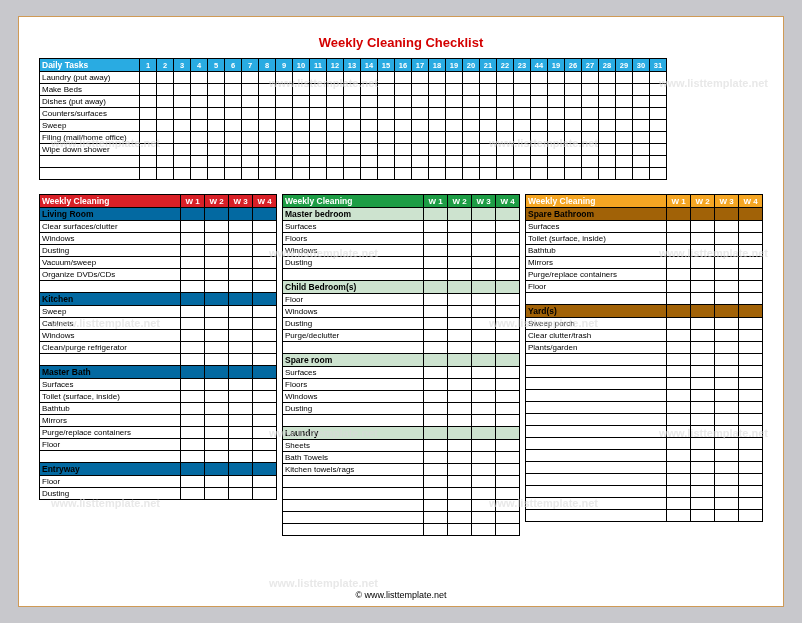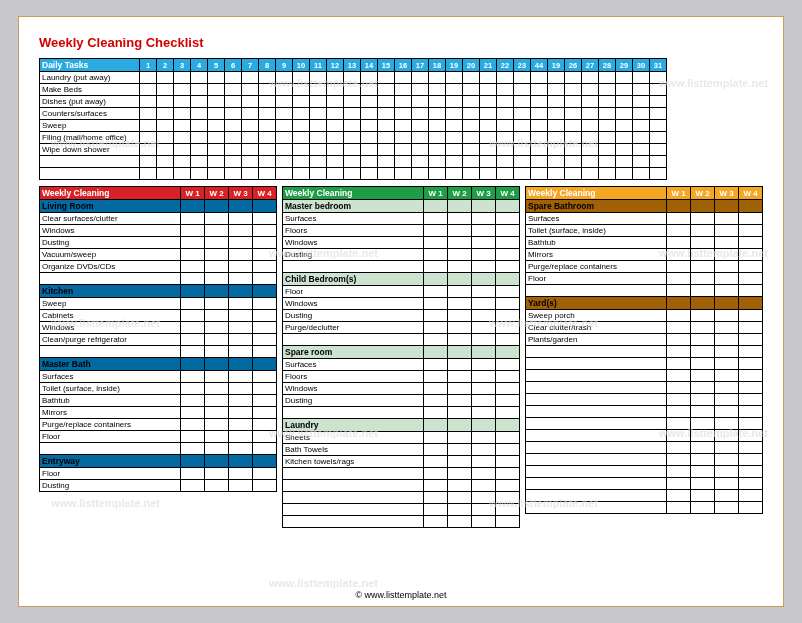--- a/index.html
+++ b/index.html
@@ -14,20 +14,21 @@
     position: absolute;
     left: 18px;
     top: 16px;
     width: 766px;
     height: 591px;
     background: #fff;
     border: 1px solid #cf9a56;
     padding: 18px 20px 10px 20px;
   }
   .title {
+    text-align: center;
     color: #d40000;
     font-weight: bold;
     font-size: 13px;
     margin-bottom: 8px;
   }
   .footer {
     position: absolute;
     bottom: 6px;
     left: 0;
     right: 0;
@@ -70,21 +71,21 @@
     font-size: 8px;
   }
   .daily td.cell { text-align: center; }
 
   .daily tr.blank td { height: 12px; }
 
   
   .weekly-row {
     display: flex;
     gap: 5px;
-    margin-top: 6px;
+    margin-top: 14px;
   }
   .wcol {
     flex: 1;
     min-width: 0;
   }
   .wt {
     width: 100%;
     font-size: 8px;
   }
   .wt td, .wt th {

